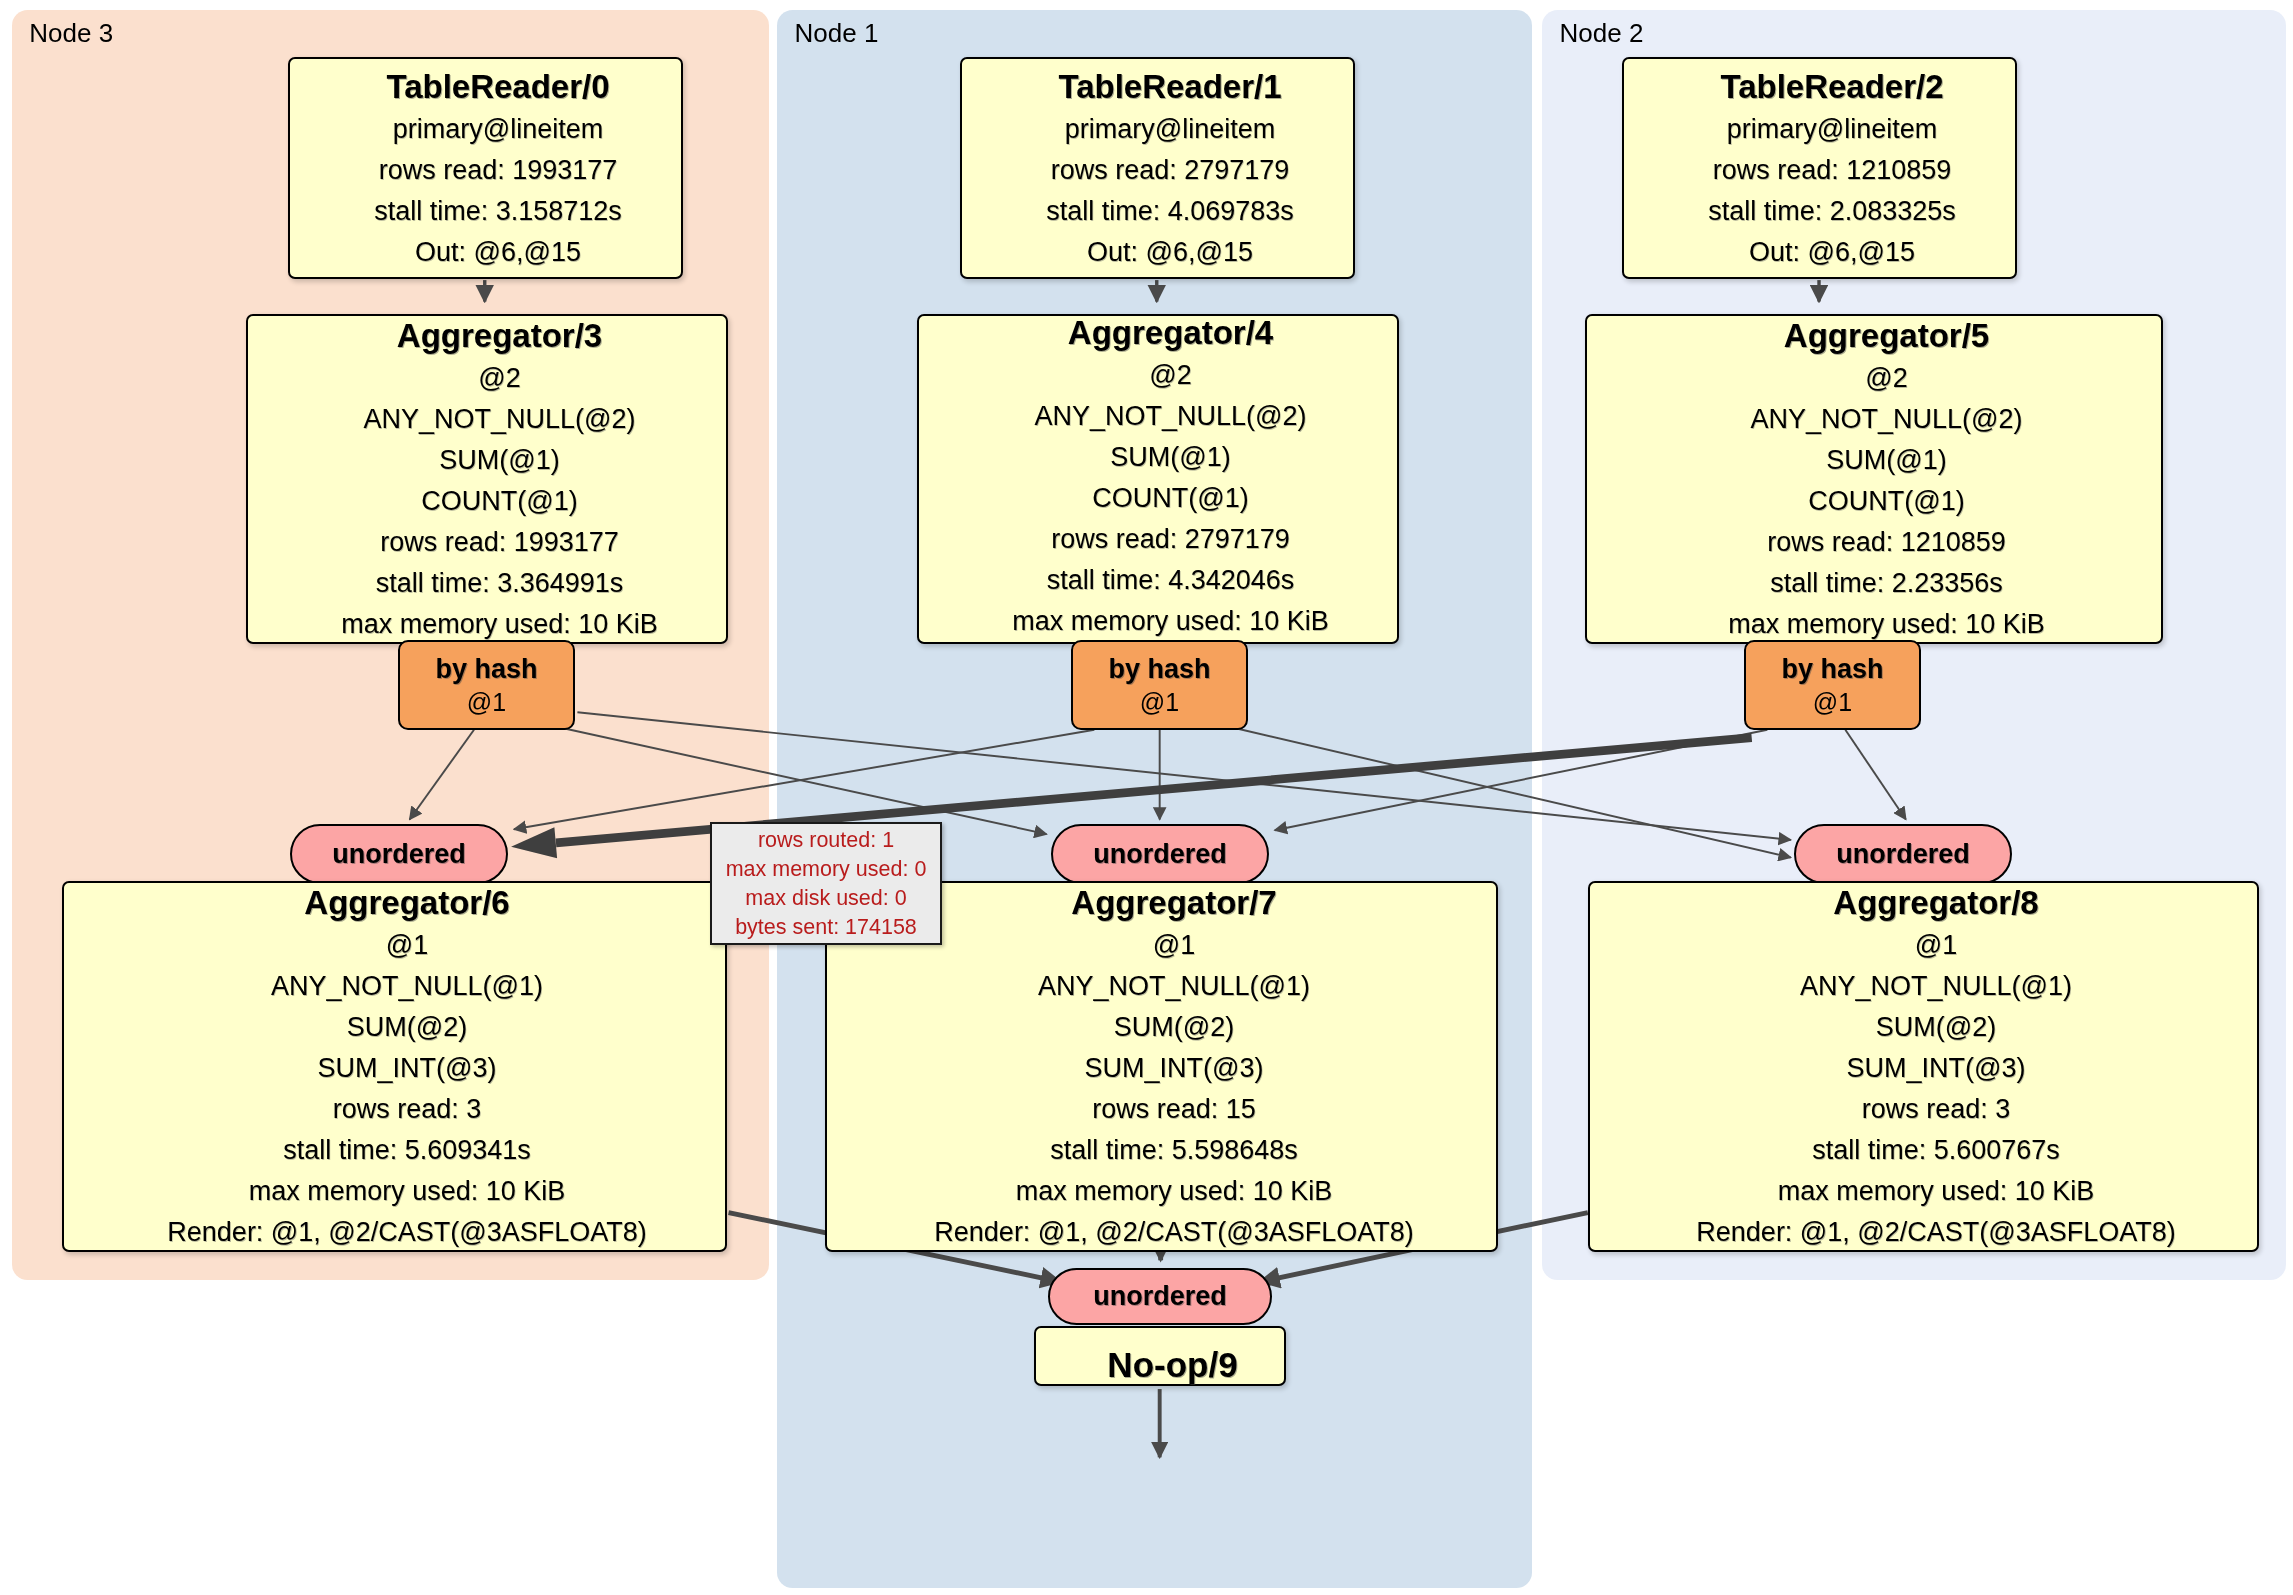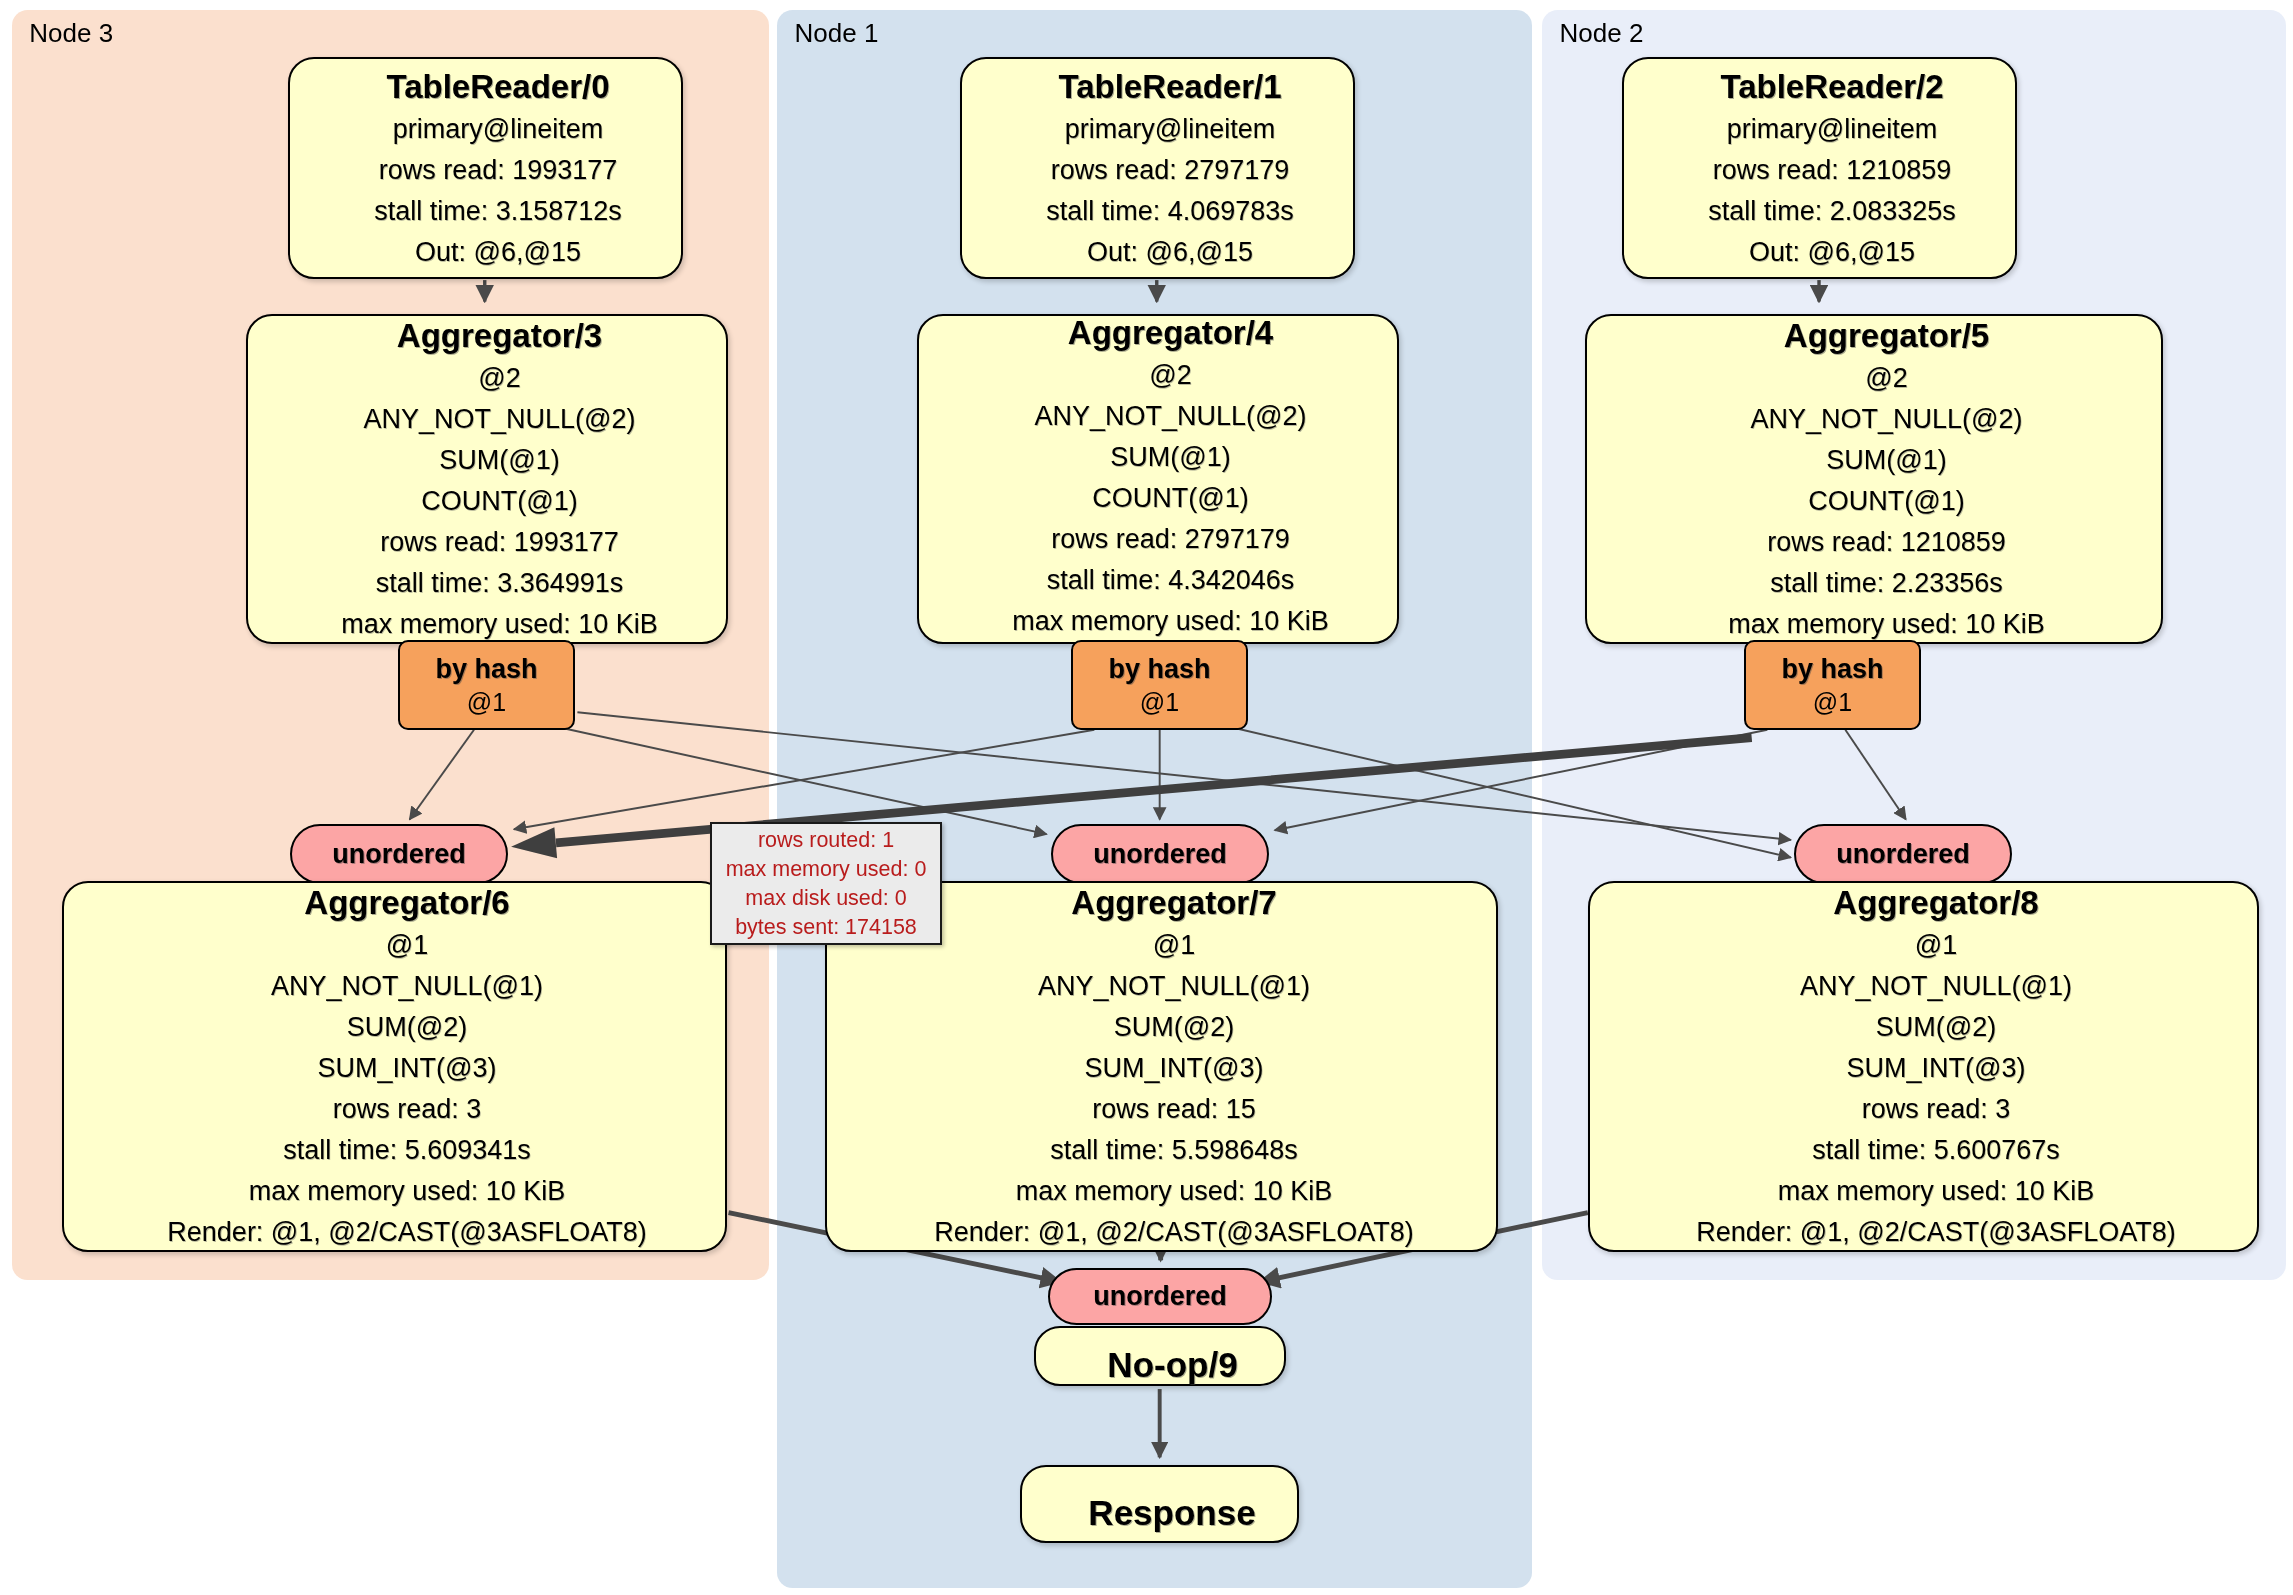--- a/index.html
+++ b/index.html
@@ -7,21 +7,21 @@
   #stage{position:absolute;left:0;top:0;width:2294px;height:1596px;overflow:hidden;}
 
   .panel{position:absolute;border-radius:15.6px;z-index:0;}
   .panel-node3{background:#FBE0CE;}
   .panel-node1{background:#D3E1EE;}
   .panel-node2{background:#E9EEF9;}
   .panel-label{position:absolute;left:17.6px;top:7.8px;font-size:26px;color:#000;}
 
   #edges{position:absolute;left:0;top:0;z-index:1;}
 
-  .pbox{position:absolute;background:#FFFFCC;border:2.9px solid #000;border-radius:26px;
+  .pbox{position:absolute;background:#FFFFCC;border:2.9px solid #000;border-radius:7px;
         z-index:2;display:flex;flex-direction:column;justify-content:center;align-items:center;
         box-shadow:2px 2.9px 4.9px rgba(0,0,0,0.18);box-sizing:border-box;padding-left:25px;}
   .ptitle{font-size:33px;font-weight:700;color:#000;line-height:45px;white-space:nowrap;
           text-shadow:1px 1px 0.5px rgba(70,70,70,0.45);}
   .pline{font-size:27px;color:#000;line-height:41px;white-space:nowrap;
          text-shadow:0.8px 0.8px 0.5px rgba(90,90,90,0.4);}
 
   .router{position:absolute;background:#F6A15C;border:2.9px solid #000;border-radius:10px;
           z-index:2;display:flex;flex-direction:column;justify-content:center;align-items:center;
           box-sizing:border-box;}
@@ -210,18 +210,15 @@
     <div class="tline">max disk used: 0</div>
     <div class="tline">bytes sent: 174158</div>
   </div>
 
   <div class="pill" style="left:1048px;top:1268px;width:224px;height:57px;">unordered</div>
 
   <div class="pbox" style="left:1034px;top:1326px;width:252px;height:60px;">
     <div class="ptitle bigtitle">No-op/9</div>
   </div>
 
-  <div class="pbox" style="left:1020px;top:1465px;width:279px;height:78px;">
-    <div class="ptitle bigtitle">Response</div>
-  </div>
 
 </div>
 
 
 </body></html>

